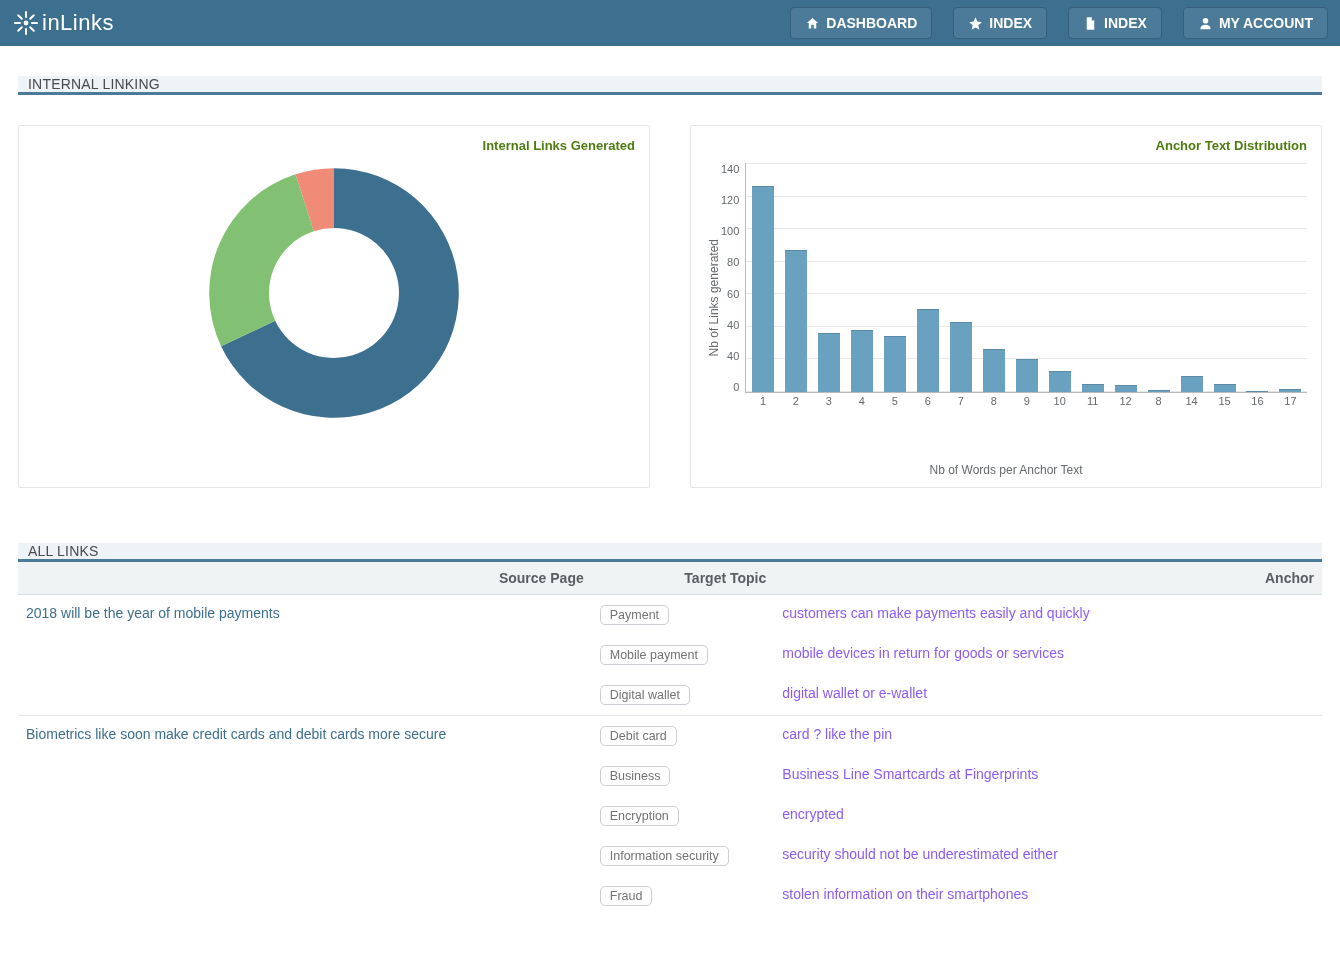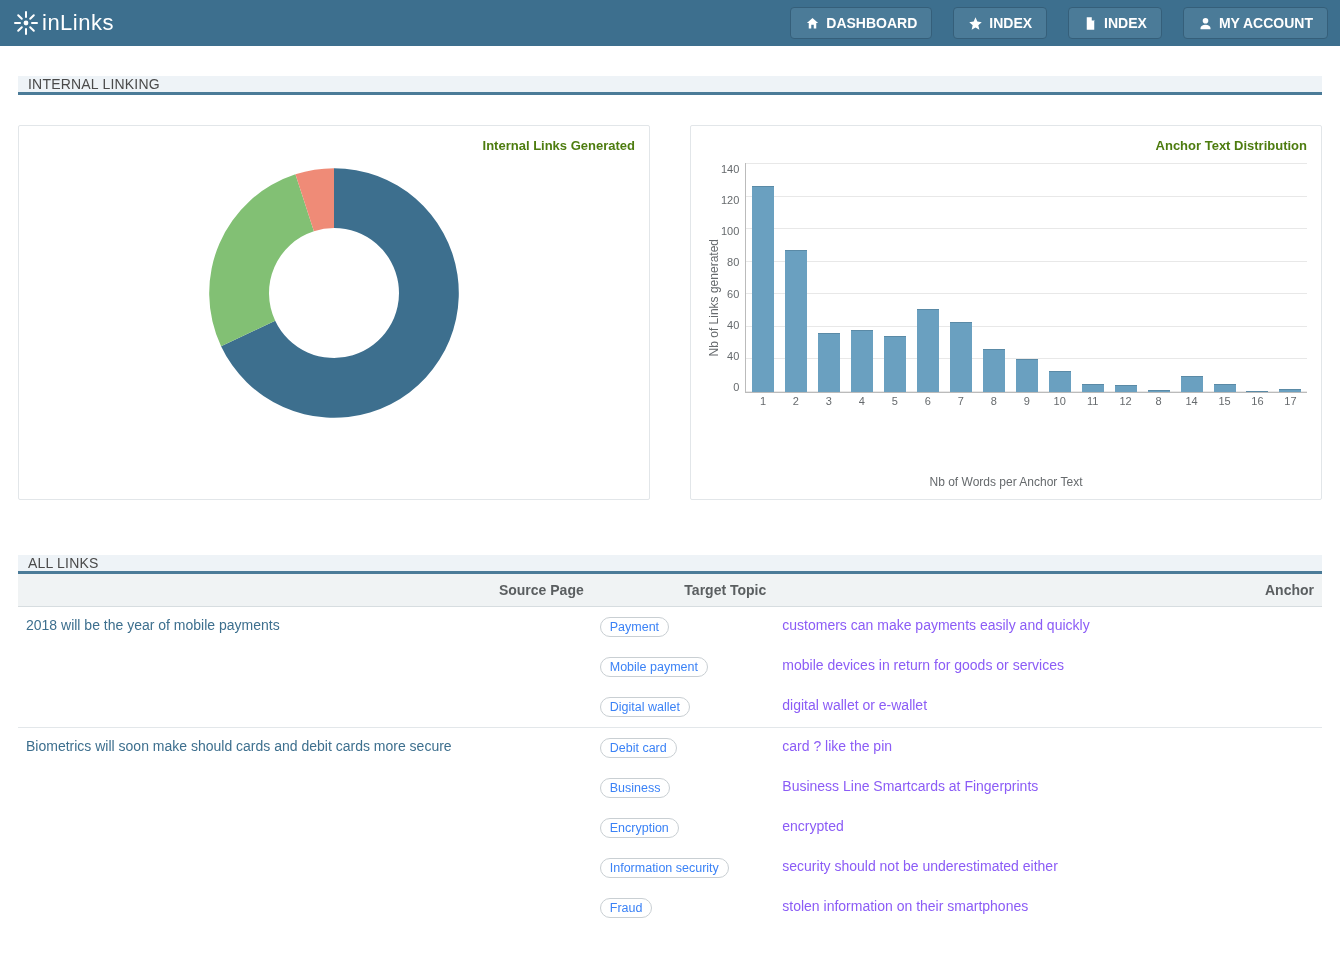--- a/index.html
+++ b/index.html
@@ -112,21 +112,21 @@
   }
   .x-ticks {
     position: absolute;
     left: 0; right: 0; top: 232px;
     display: flex;
     padding: 0 1%;
     gap: 2%; 
   }
   .x-ticks span { flex: 1; text-align: center; font-size: 11px; color: #666a6d; }
   .x-axis-label {
-    text-align: center; font-size: 12px; color: #666a6d; margin-top: 42px;
+    text-align: center; font-size: 12px; color: #666a6d; margin-top: 30px;
   }
 
   
   .section2 { margin-top: 55px; }
   .links-table { width: 100%; border-collapse: collapse; margin-top: 0; }
   .links-table thead th {
     text-align: right;
     background: #f0f3f4;
     color: #5a5e60;
     font-weight: 600;
@@ -138,24 +138,24 @@
     padding: 10px 8px;
     vertical-align: top;
     font-size: 14px;
   }
   .links-table tbody tr.group-start td { border-top: 1px solid #e3e7ea; }
   .links-table tbody tr.first-group td { border-top: none; }
   .src-link { color: #3d6f8e; text-decoration: none; }
   .topic-pill {
     display: inline-block;
     border: 1px solid #c9cfd3;
-    border-radius: 10px;
+    border-radius: 5px;
     padding: 2px 9px;
     font-size: 12.5px;
-    color: #3b82f6;
+    color: #737373;
     background: #fff;
   }
   .anchor-cell { color: #8b5cf6; padding-left: 4px; }
   th.col-src { width: 44%; }
   th.col-topic { width: 14%; }
   th.col-anchor { width: 42%; }
 </style>
 </head>
 <body>
 
@@ -312,21 +312,21 @@
             <td></td>
             <td><span class="topic-pill">Mobile payment</span></td>
             <td class="anchor-cell">mobile devices in return for goods or services</td>
           </tr>
           <tr>
             <td></td>
             <td><span class="topic-pill">Digital wallet</span></td>
             <td class="anchor-cell">digital wallet or e-wallet</td>
           </tr>
           <tr class="group-start">
-            <td><a href="#" class="src-link">Biometrics will soon make should cards and debit cards more secure</a></td>
+            <td><a href="#" class="src-link">Biometrics like soon make credit cards and debit cards more secure</a></td>
             <td><span class="topic-pill">Debit card</span></td>
             <td class="anchor-cell">card ? like the pin</td>
           </tr>
           <tr>
             <td></td>
             <td><span class="topic-pill">Business</span></td>
             <td class="anchor-cell">Business Line Smartcards at Fingerprints</td>
           </tr>
           <tr>
             <td></td>

